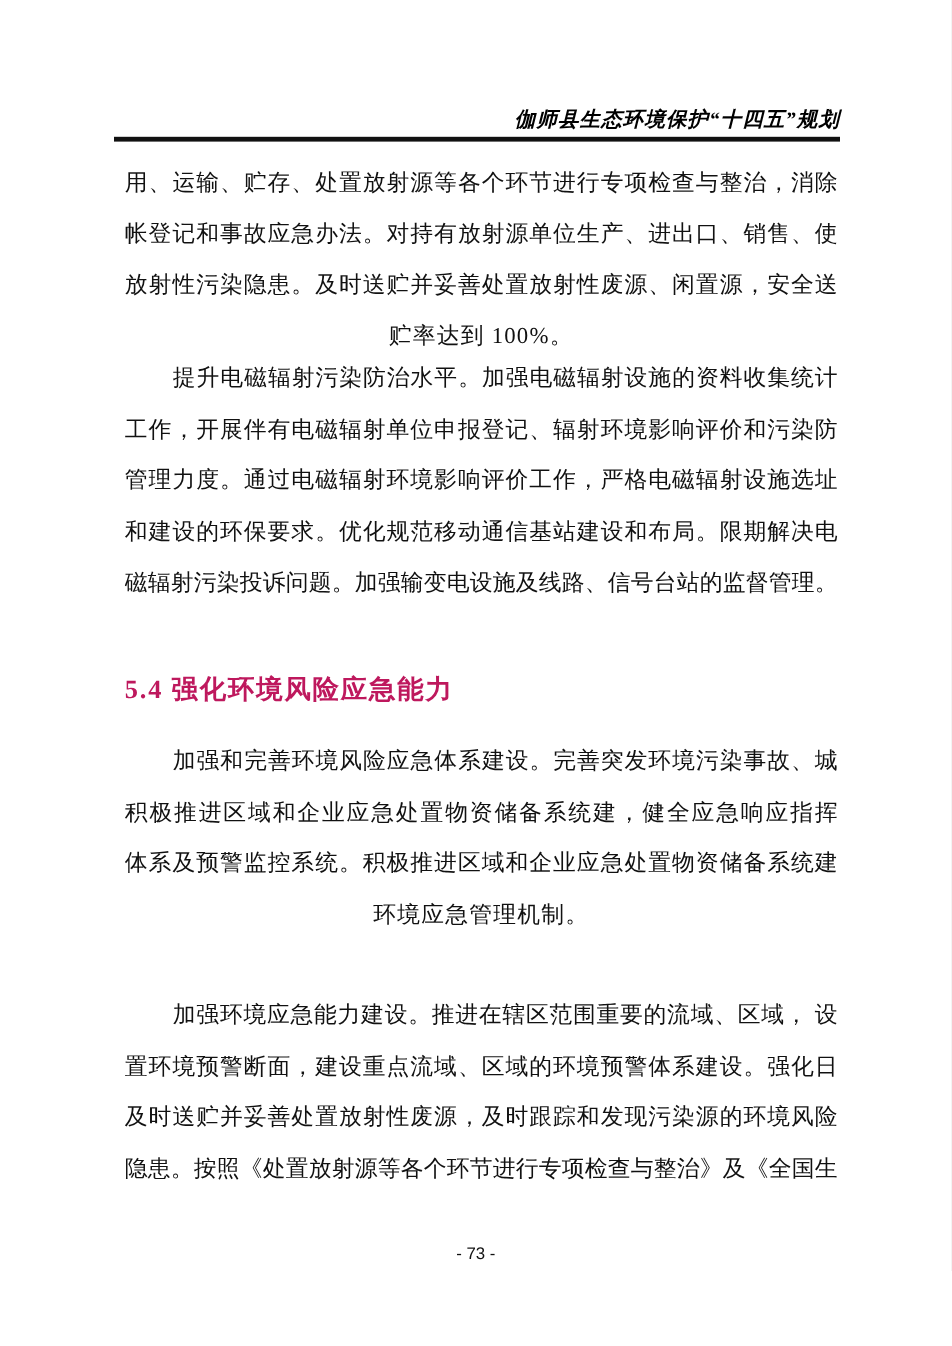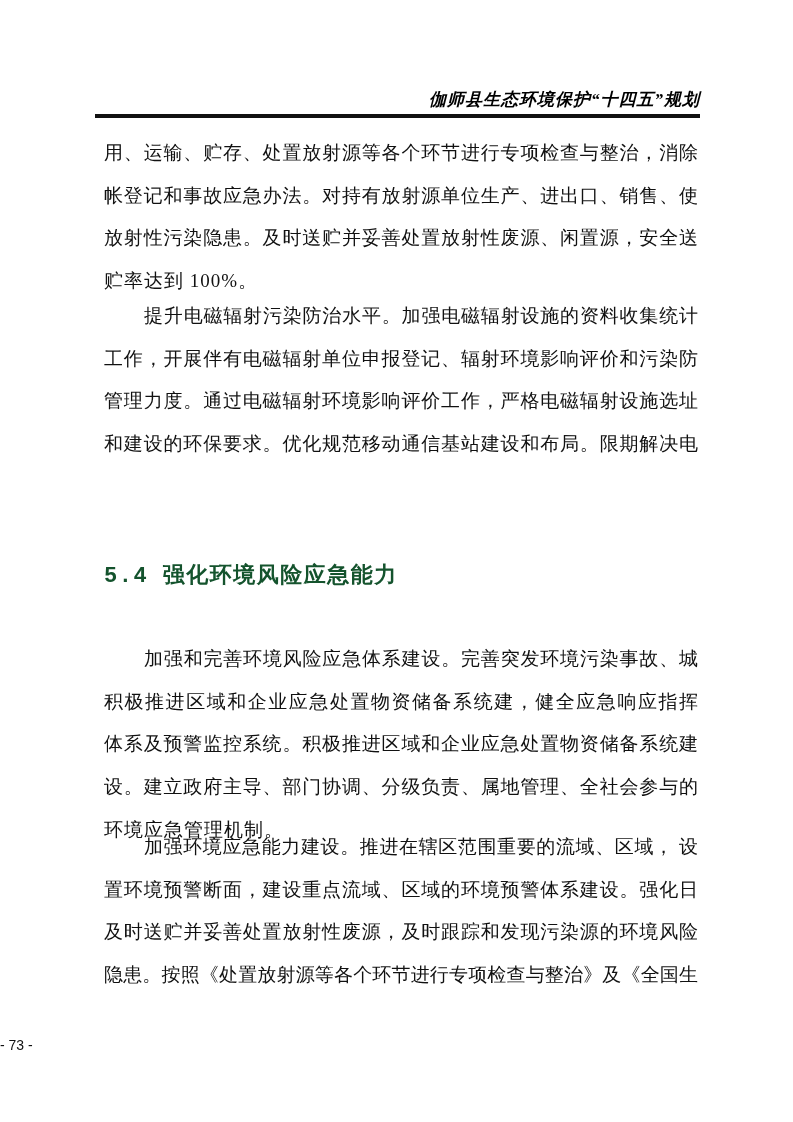--- a/index.html
+++ b/index.html
@@ -45,49 +45,49 @@
     line-height: 42.7px;
     height: 42.7px;
     color: #111111;
     overflow: hidden;
   }
   .just {
     text-align: justify;
     text-align-last: justify;
   }
   .left {
-    text-align: left;
+    text-align: center;
     letter-spacing: 1px;
   }
   .indent {
     text-indent: 40px;
   }
   .p1 { top: 132px; }
   .p2 { top: 295px; }
-  .p3 { top: 638px; }
+  .p3 { top: 614px; }
   .p4 { top: 826px; }
   
   .section-heading {
     position: absolute;
     left: 104px;
     width: 594px;
     top: 560px;
     font-size: 22px;
     font-weight: bold;
     letter-spacing: 1.5px;
-    color: #14532d;
-    font-family: Liberation Mono, monospace;
+    color: #be185d;
+    font-family: Liberation Serif, serif;
   }
   
   .page-footer {
     position: absolute;
     left: 0;
     width: 793px;
     top: 1036px;
-    text-align: left;
+    text-align: center;
   }
   .page-number {
     font-size: 14px;
     color: #111111;
     font-family: "Liberation Sans", "DejaVu Sans", sans-serif;
   }
 </style>
 </head>
 <body>
 
@@ -102,29 +102,29 @@
     <div class="line just">帐登记和事故应急办法。对持有放射源单位生产、进出口、销售、使</div>
     <div class="line just">放射性污染隐患。及时送贮并妥善处置放射性废源、闲置源，安全送</div>
     <div class="line left">贮率达到 100%。</div>
   </div>
 
   <div class="text-block p2">
     <div class="line just indent">提升电磁辐射污染防治水平。加强电磁辐射设施的资料收集统计</div>
     <div class="line just">工作，开展伴有电磁辐射单位申报登记、辐射环境影响评价和污染防</div>
     <div class="line just">管理力度。通过电磁辐射环境影响评价工作，严格电磁辐射设施选址</div>
     <div class="line just">和建设的环保要求。优化规范移动通信基站建设和布局。限期解决电</div>
+    <div class="line just">磁辐射污染投诉问题。加强输变电设施及线路、信号台站的监督管理。</div>
   </div>
 
   <div class="section-heading">5.4 强化环境风险应急能力</div>
 
   <div class="text-block p3">
     <div class="line just indent">加强和完善环境风险应急体系建设。完善突发环境污染事故、城</div>
     <div class="line just">积极推进区域和企业应急处置物资储备系统建，健全应急响应指挥</div>
     <div class="line just">体系及预警监控系统。积极推进区域和企业应急处置物资储备系统建</div>
-    <div class="line just">设。建立政府主导、部门协调、分级负责、属地管理、全社会参与的</div>
     <div class="line left">环境应急管理机制。</div>
   </div>
 
   <div class="text-block p4">
     <div class="line just indent">加强环境应急能力建设。推进在辖区范围重要的流域、区域， 设</div>
     <div class="line just">置环境预警断面，建设重点流域、区域的环境预警体系建设。强化日</div>
     <div class="line just">及时送贮并妥善处置放射性废源，及时跟踪和发现污染源的环境风险</div>
     <div class="line just">隐患。按照《处置放射源等各个环节进行专项检查与整治》及《全国生</div>
   </div>
 

